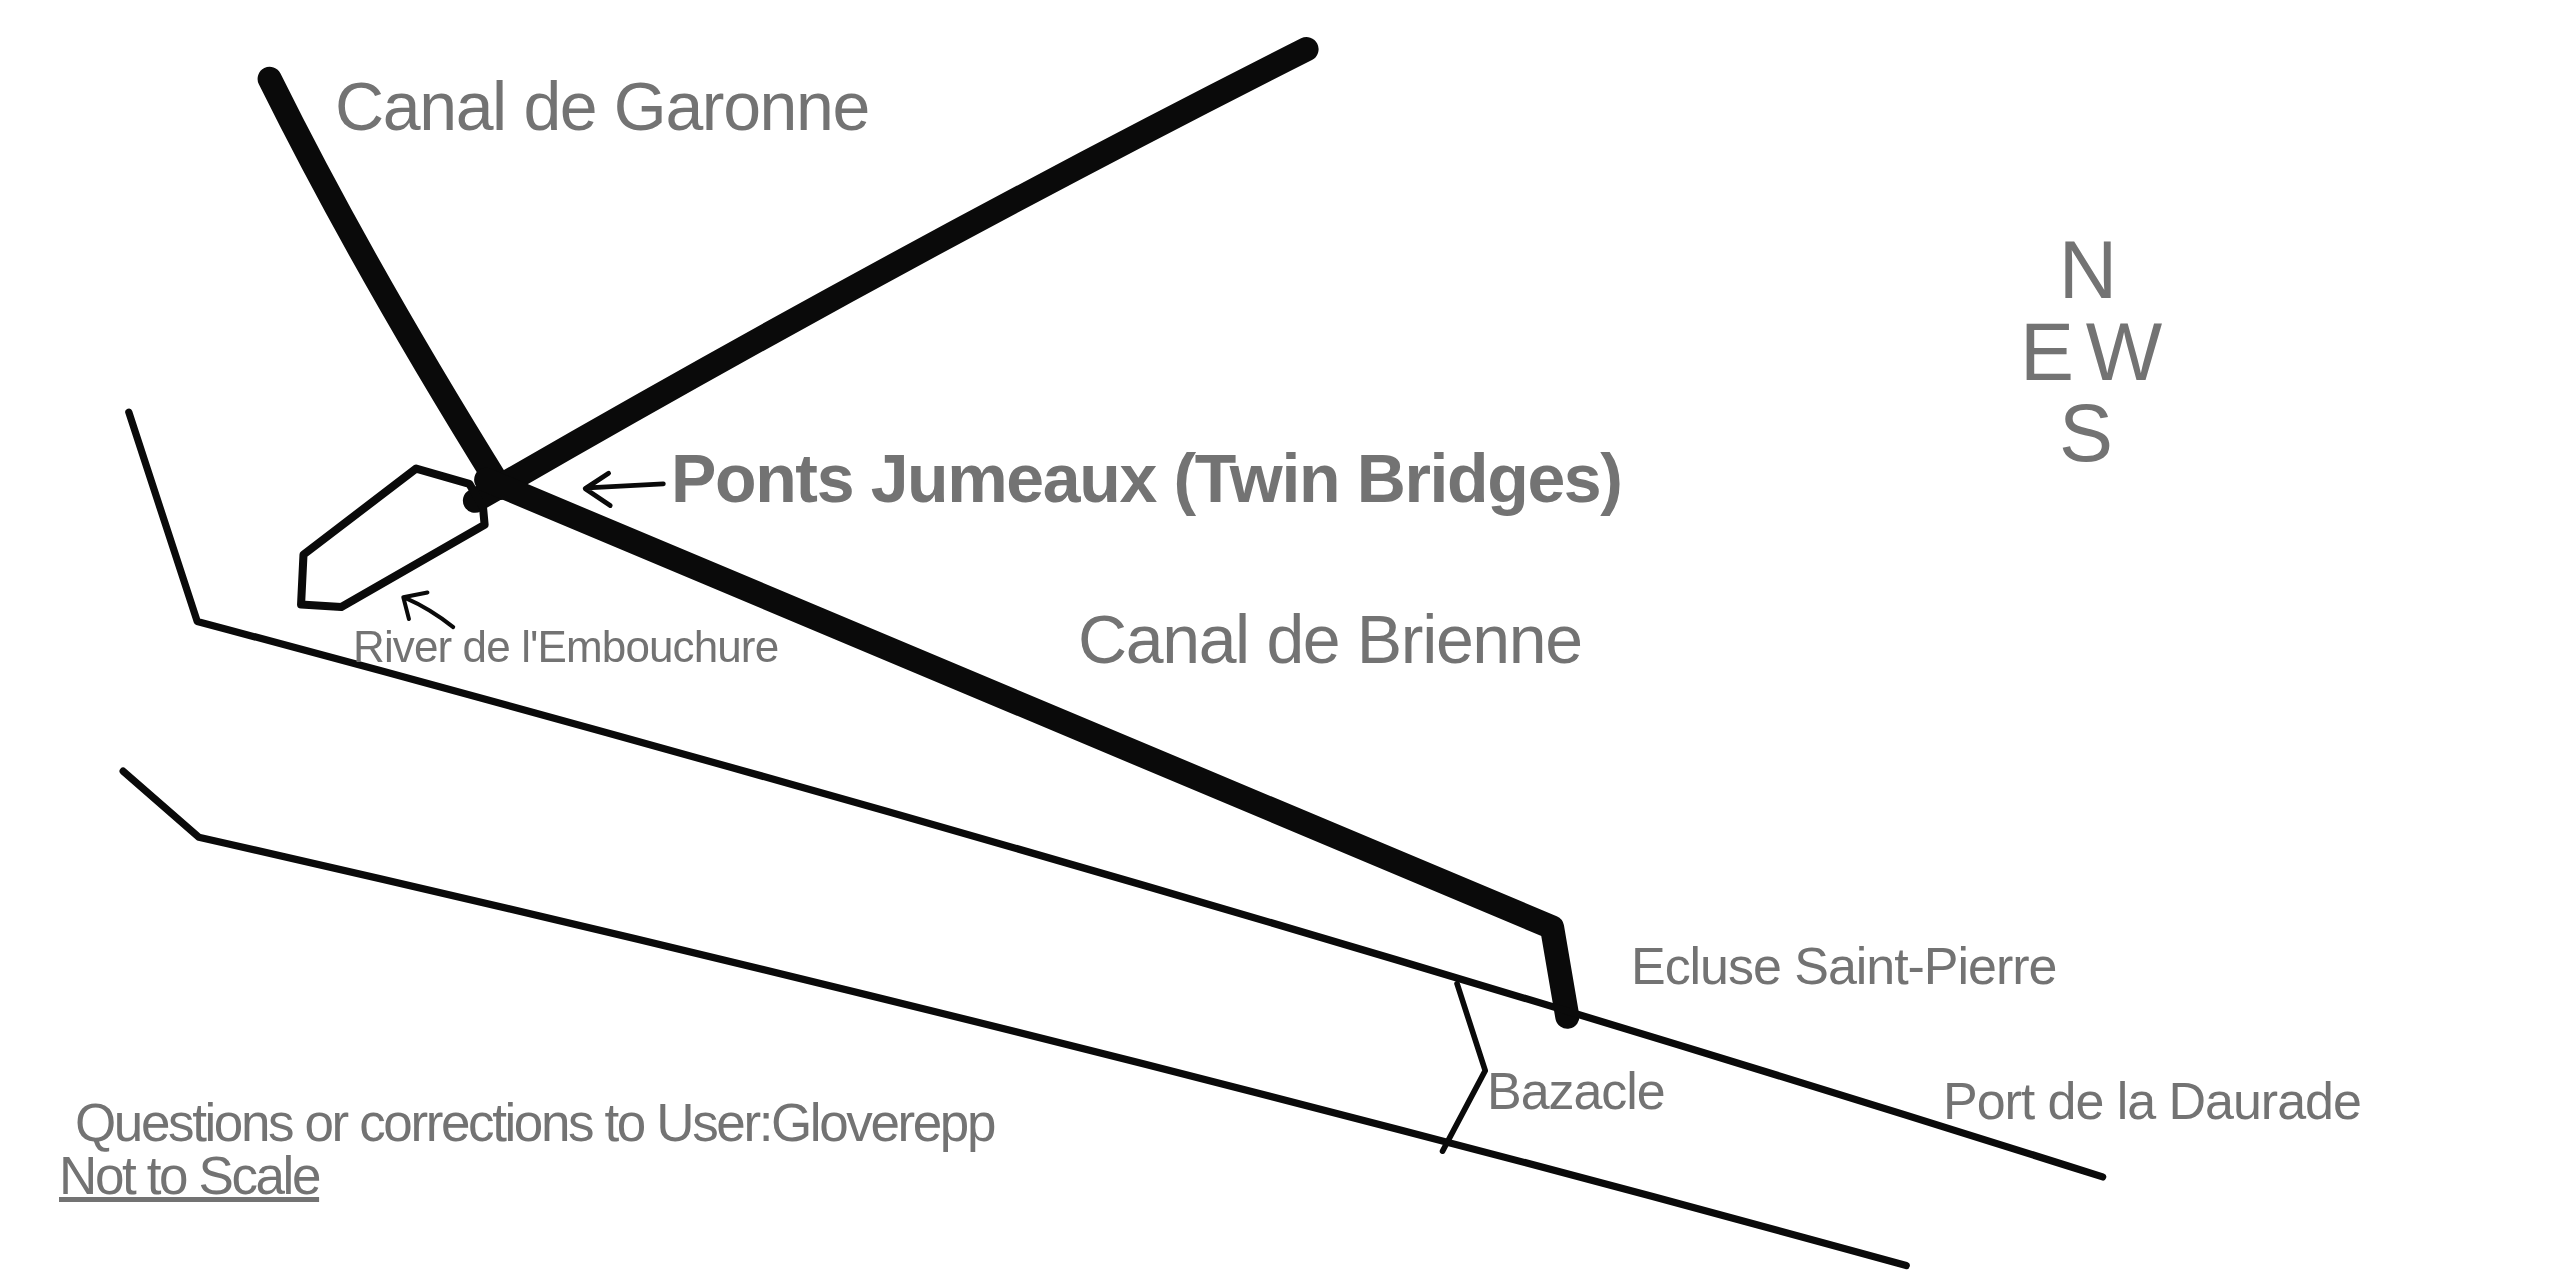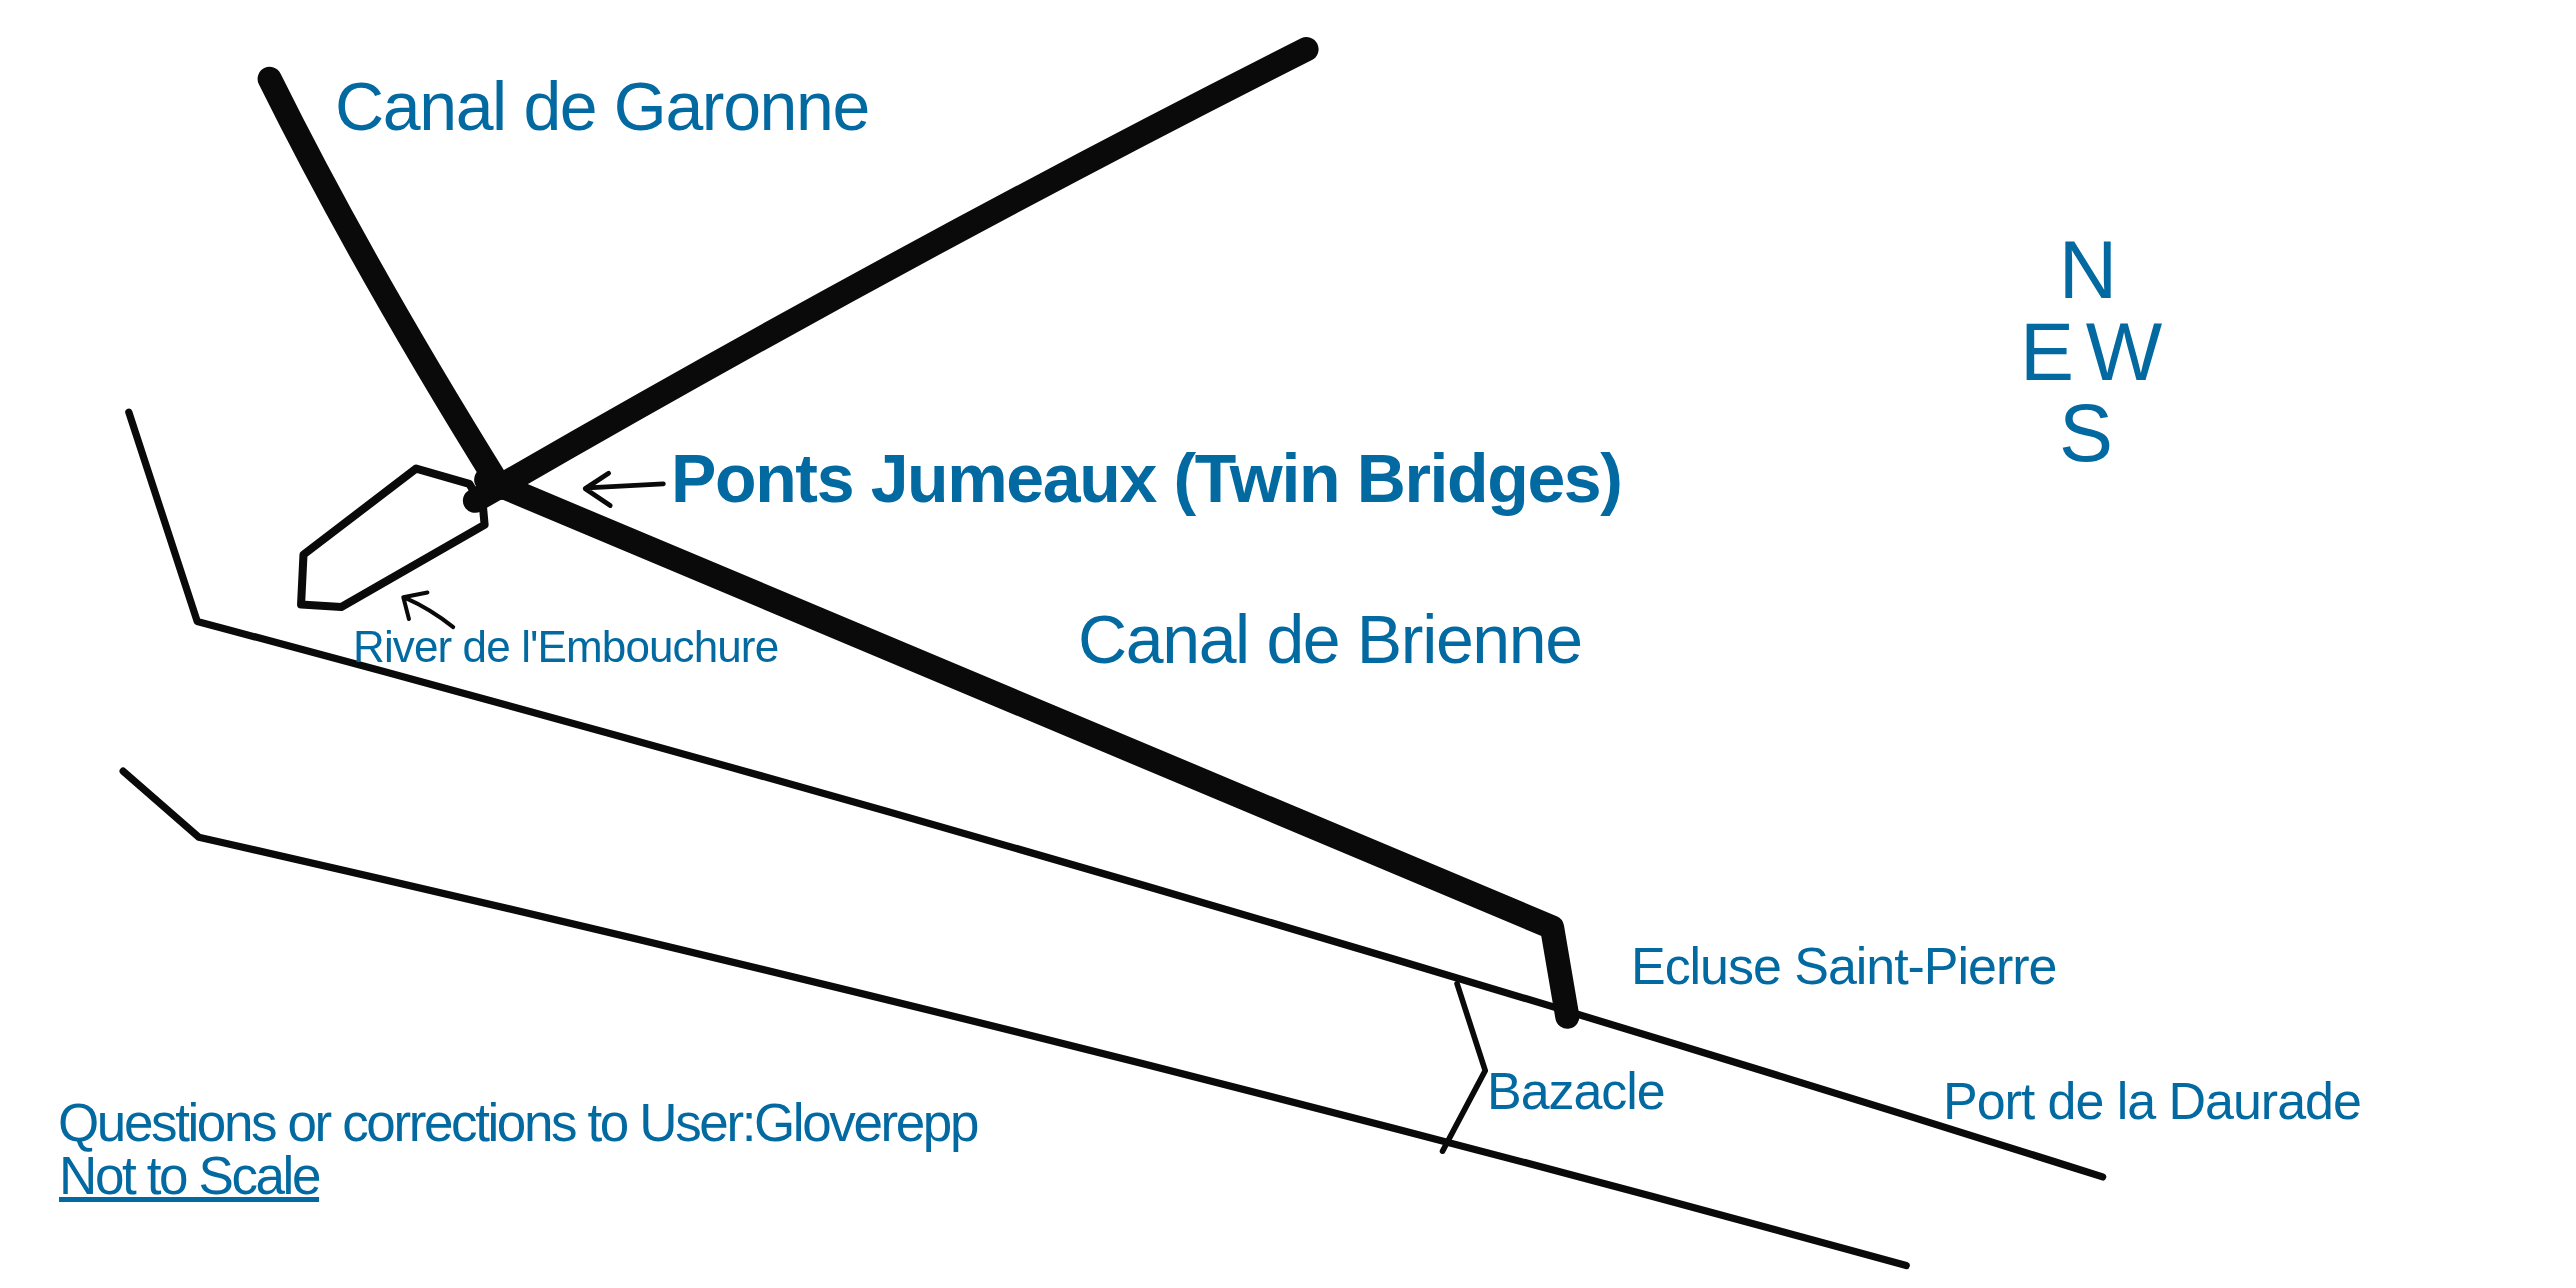--- a/index.html
+++ b/index.html
@@ -19,21 +19,21 @@
   #linework {
     position: absolute;
     left: 0;
     top: 0;
     width: 2576px;
     height: 1288px;
   }
   .lbl {
     position: absolute;
     white-space: nowrap;
-    color: #0369a1;
+    color: #737373;
     line-height: 1;
     letter-spacing: -0.02em;
   }
   .lbl-big    { font-size: 68px; }
   .lbl-med    { font-size: 52px; }
   .lbl-small  { font-size: 44px; }
   .lbl-footer { font-size: 53px; letter-spacing: -0.045em; }
   .lbl-compass{ font-size: 81px; letter-spacing: 0; transform: translateX(-50%); }
 </style>
 </head>
@@ -70,18 +70,18 @@
   <div class="lbl lbl-med" style="left:1943px; top:1075px;">Port de la Daurade</div>
 
   <div>
     <div class="lbl lbl-compass" style="left:2088px; top:230px;">N</div>
     <div class="lbl lbl-compass" style="left:2047px; top:312px;">E</div>
     <div class="lbl lbl-compass" style="left:2124px; top:312px;">W</div>
     <div class="lbl lbl-compass" style="left:2086px; top:393px;">S</div>
   </div>
 
   <div>
-    <div class="lbl lbl-footer" style="left:58px; top:1096px;">Questions or corrections to User:Gloverepp</div>
+    <div class="lbl lbl-footer" style="left:75px; top:1096px;">Questions or corrections to User:Gloverepp</div>
     <div class="lbl lbl-footer" style="left:59px; top:1149px;text-decoration:underline;">Not to Scale</div>
   </div>
 
 </div>
 
 
 </body></html>

